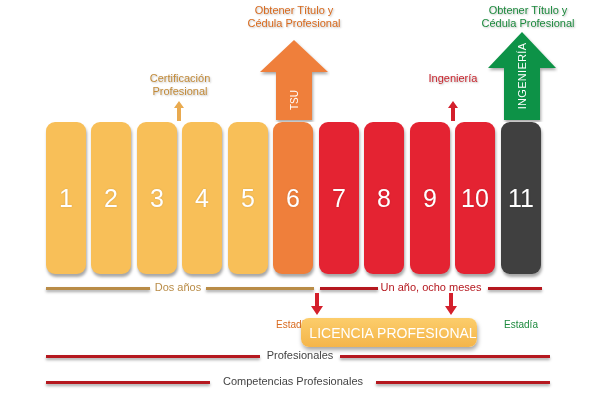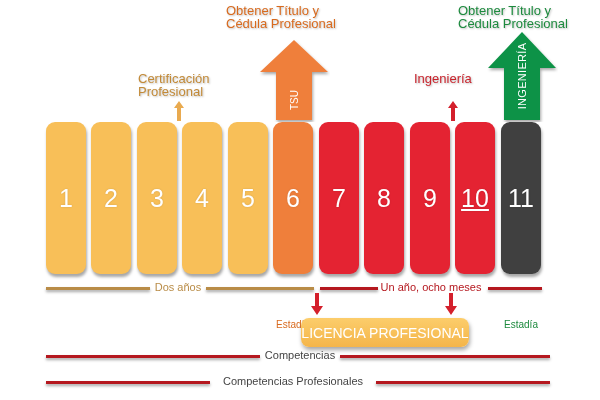--- a/index.html
+++ b/index.html
@@ -1,26 +1,26 @@
 <!DOCTYPE html>
 <html><head>
   <meta charset="utf-8">
   <style>
     html, body { margin:0; padding:0; }
     body { width:600px; height:400px; background:#ffffff; position:relative; overflow:hidden; font-family:"Liberation Sans", sans-serif; }
     .abs { position:absolute; }
     .bar { position:absolute; top:122px; width:40px; height:152px; border-radius:9px; box-shadow: 1px 3px 3px rgba(0,0,0,0.35); display:flex; align-items:center; justify-content:center; color:#fff; font-size:25px; }
     .bar .num { text-shadow: 0 0 2px rgba(0,0,0,0.15); }
-    .label-top { position:absolute; font-size:13px; line-height:13px; text-shadow: 1px 1px 2px rgba(0,0,0,0.25); }
+    .label-top { position:absolute; text-align:center; font-size:11px; line-height:13px; text-shadow: 1px 1px 2px rgba(0,0,0,0.25); }
     .line { position:absolute; height:3px; box-shadow: 0 2px 3px rgba(0,0,0,0.35); }
     .line-label { position:absolute; font-size:11px; text-align:center; line-height:12px; }
     .estadia { position:absolute; font-size:10px; text-align:center; width:44px;margin-top:44px; }
     .big-arrow { position:absolute; }
     .small-arrow { position:absolute; }
-    .licencia { position:absolute; left:301px; top:318px; width:168px; height:29px; border-radius:8px; background:linear-gradient(#fccd6b,#f4b54a); box-shadow:1px 3px 4px rgba(0,0,0,0.35); color:#fff; font-size:14px; display:flex; align-items:center; justify-content:center; }
+    .licencia { position:absolute; left:301px; top:318px; width:168px; height:29px; border-radius:8px; background:linear-gradient(#fccd6b,#f4b54a); box-shadow:1px 3px 4px rgba(0,0,0,0.35); color:#fff; font-size:14px; display:flex; align-items:center; justify-content:center;padding-left:8px; }
   </style>
 </head>
 <body>
 
 <svg class="big-arrow" style="left:258px;top:38px;" width="72" height="84" viewBox="0 0 72 84">
   <defs>
       <filter id="sh1" x="-20%" y="-20%" width="140%" height="140%">
         <feDropShadow dx="1" dy="2" stdDeviation="1.5" flood-opacity="0.35"></feDropShadow>
       </filter>
     </defs>
@@ -83,21 +83,21 @@
   </div>
 <div class="bar" style="left:319px;background:#e42332;">
     <span class="num">7</span>
   </div>
 <div class="bar" style="left:364px;background:#e42332;">
     <span class="num">8</span>
   </div>
 <div class="bar" style="left:410px;background:#e42332;">
     <span class="num">9</span>
   </div>
-<div class="bar" style="left:455px;background:#e42332;text-decoration:underline;">
+<div class="bar" style="left:455px;background:#e42332;">
     <span class="num">10</span>
   </div>
 <div class="bar" style="left:501px;background:#404040;">
     <span class="num">11</span>
   </div>
 
 <div class="estadia" style="left:271px;top:275px;color:#d86a1e;">Estadía</div>
 <div class="estadia" style="left:499px;top:275px;color:#1d8a3e;">Estadía</div>
 
 <div class="line" style="left:46px;top:287px;width:104px;background:#b98c47;"></div>
@@ -111,18 +111,18 @@
 <svg class="small-arrow" style="left:311px;top:293px;" width="12" height="22" viewBox="0 0 12 22">
   <polygon points="4,0 8,0 8,13 12,13 6,22 0,13 4,13" fill="#d4202c"></polygon>
 </svg>
 <svg class="small-arrow" style="left:445px;top:293px;" width="12" height="22" viewBox="0 0 12 22">
   <polygon points="4,0 8,0 8,13 12,13 6,22 0,13 4,13" fill="#d4202c"></polygon>
 </svg>
 
 <div class="licencia">LICENCIA PROFESIONAL</div>
 
 <div class="line" style="left:46px;top:355px;width:214px;background:#b5181f;"></div>
-<div class="line-label" style="left:260px;top:349px;width:80px;color:#444;">Competencias</div>
+<div class="line-label" style="left:260px;top:349px;width:80px;color:#444;">Profesionales</div>
 <div class="line" style="left:340px;top:355px;width:210px;background:#b5181f;"></div>
 
 <div class="line" style="left:46px;top:381px;width:164px;background:#b5181f;"></div>
 <div class="line-label" style="left:214px;top:375px;width:158px;color:#444;">Competencias Profesionales</div>
 <div class="line" style="left:376px;top:381px;width:174px;background:#b5181f;"></div>
 
 </body></html>

